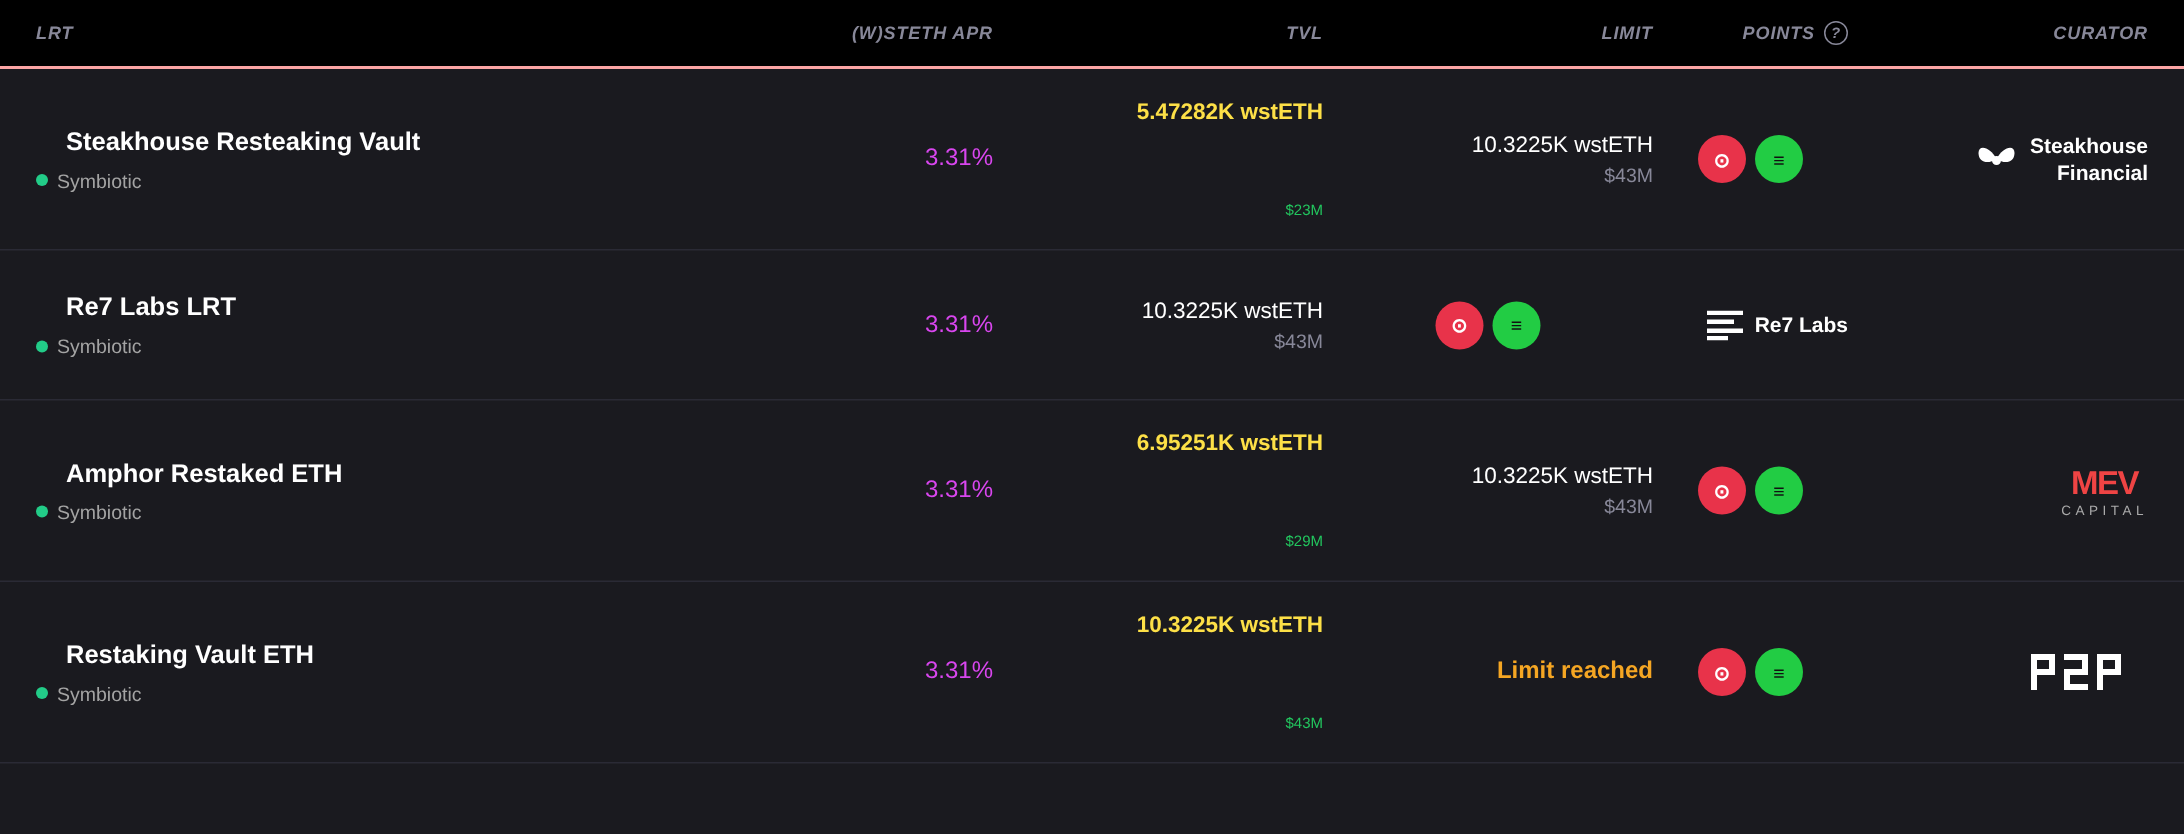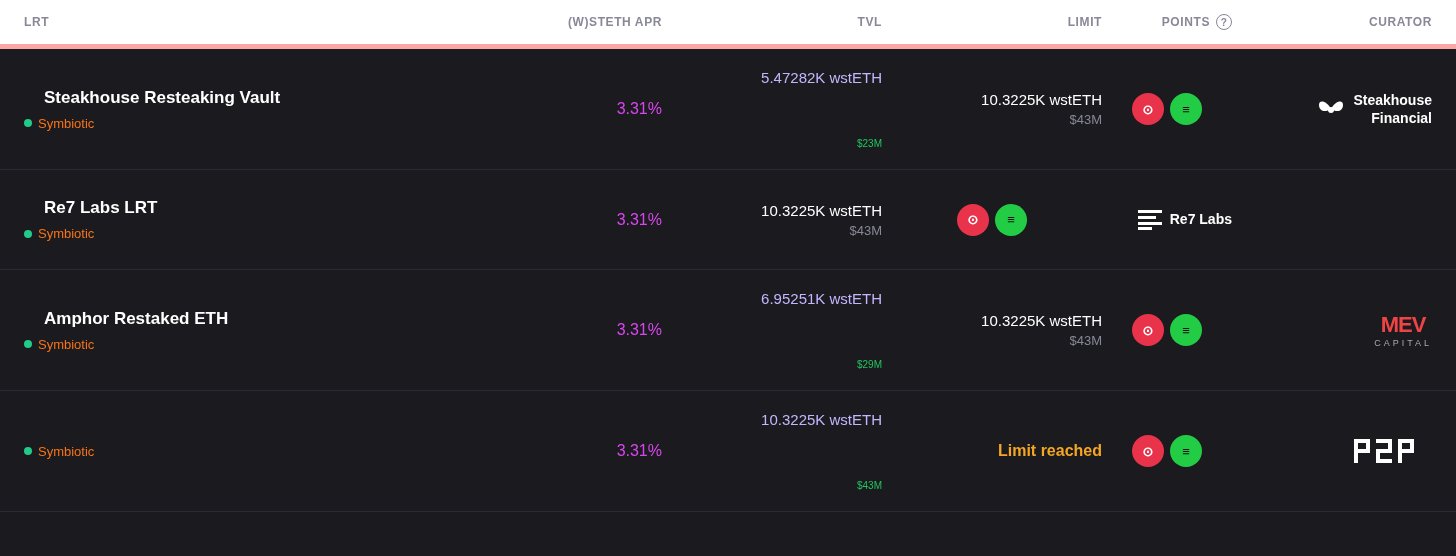--- a/index.html
+++ b/index.html
@@ -12,22 +12,23 @@
 
     .table-container {
       width: 1456px;
       min-height: 556px;
     }
 
     .table-header {
       display: grid;
       grid-template-columns: 1fr 200px 220px 220px 130px 200px;
       padding: 14px 24px;
-      background-color: #ffffff;
-      border-bottom: 5px solid #fca5a5;
+      background-color: #000000;
+      border-bottom: 2px solid #fca5a5;
+      font-style: italic;
     }
 
     .header-cell {
       color: #888899;
       font-size: 12px;
       font-weight: 600;
       letter-spacing: 0.05em;
       text-transform: uppercase;
       display: flex;
       align-items: center;
@@ -74,21 +75,21 @@
       font-size: 17px;
       font-weight: 600;
       color: #ffffff;
       margin-left: 20px;
     }
 
     .lrt-protocol {
       display: flex;
       align-items: center;
       gap: 6px;
-      color: #f97316;
+      color: #a3a3a3;
       font-size: 13px;
     }
 
     .protocol-dot {
       width: 8px;
       height: 8px;
       border-radius: 50%;
       background-color: #22cc88;
       flex-shrink: 0;
     }
@@ -101,23 +102,23 @@
     }
 
     .tvl-cell {
       display: flex;
       flex-direction: column;
       align-items: flex-end;
       gap: 4px;
     }
 
     .tvl-primary {
-      color: #c4b5fd;
+      color: #fde047;
       font-size: 15px;
-      font-weight: 400;
+      font-weight: 700;
     }
 
     .tvl-secondary {
       color: #22c55e;
       font-size: 10px;
       margin-top: 48px;
     }
 
     .limit-cell {
       display: flex;
@@ -333,20 +334,21 @@
     <div class="curator-cell">
       <div style="display:flex;flex-direction:column;align-items:center;">
         <span class="mev-text">MEV</span>
         <span class="mev-sub">CAPITAL</span>
       </div>
     </div>
   </div>
 
   <div class="table-row">
     <div class="lrt-cell">
+      <span class="lrt-name">Restaking Vault ETH</span>
       <span class="lrt-protocol">
         <span class="protocol-dot"></span>
         <span>Symbiotic</span>
       </span>
     </div>
     <div class="apr-cell">3.31%</div>
     <div class="tvl-cell">
       <span class="tvl-primary">10.3225K wstETH</span>
       <span class="tvl-secondary">$43M</span>
     </div>

